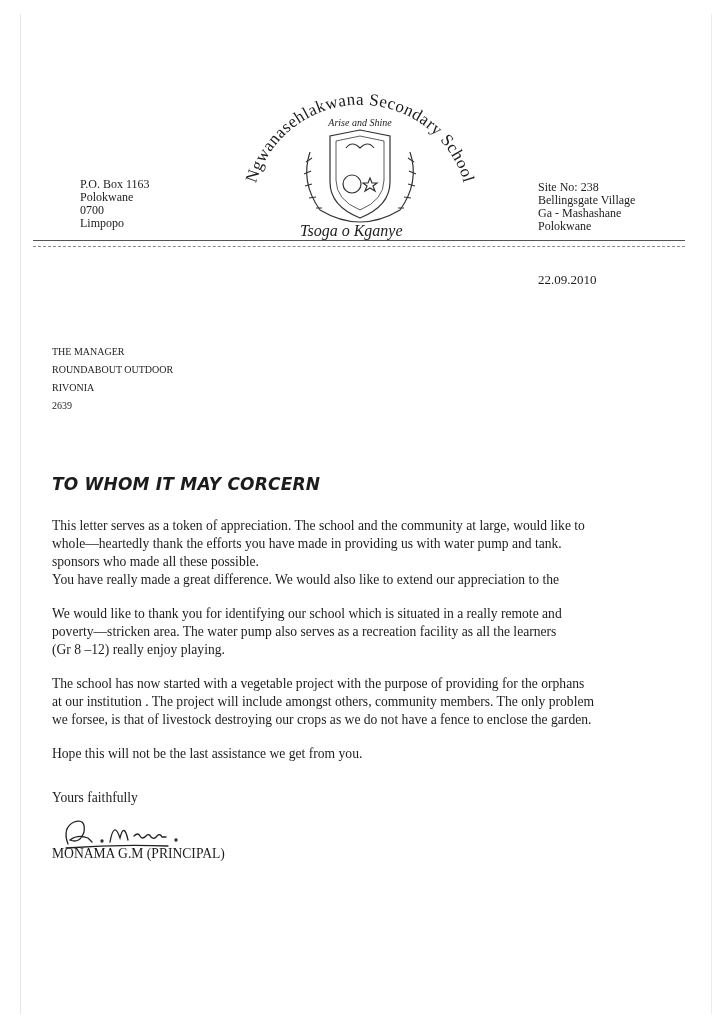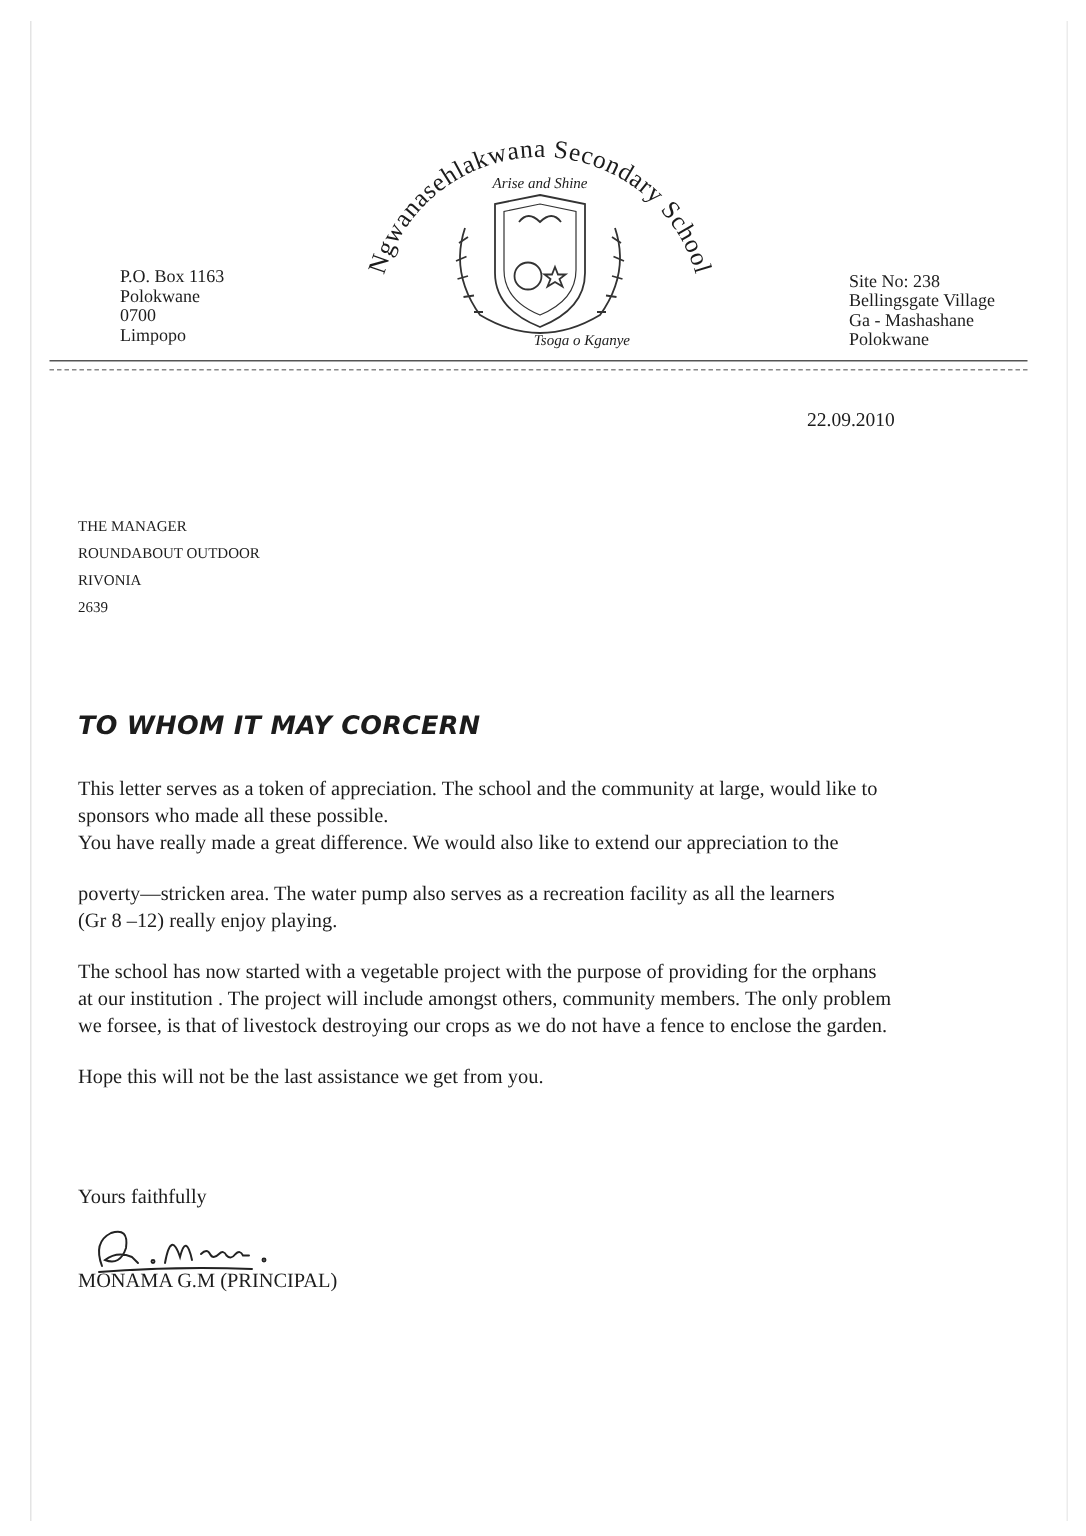--- a/index.html
+++ b/index.html
@@ -4,25 +4,25 @@
 <style>
   html, body { margin: 0; padding: 0; background: #ffffff; }
   body { width: 724px; height: 1024px; position: relative; overflow: hidden;
          font-family: "Liberation Serif", "DejaVu Serif", serif; color: #1c1c1c; }
   .page { position: absolute; left: 20px; top: 14px; width: 690px; height: 1000px;
           border-left: 1px solid #e4e4e4; border-right: 1px solid #ececec; }
   .crest-arc { position: absolute; left: 225px; top: 48px; width: 270px; height: 160px; }
   .motto-top { position: absolute; left: 310px; top: 104px; width: 100px; text-align: center;
                font-style: italic; font-size: 10px; margin-top: 13px; }
   .emblem { position: absolute; left: 290px; top: 122px; width: 140px; height: 106px; }
-  .motto-bottom { position: absolute; left: 300px; top: 222px; width: 120px; text-align: right;
-                  font-style: italic; font-size: 10px; }
+  .motto-bottom { position: absolute; left: 300px; top: 222px; width: 120px; text-align: left;
+                  font-style: italic; font-size: 16px; }
   .addr { position: absolute; font-size: 12px; line-height: 13px; }
   .addr-left { left: 80px; top: 178px; }
-  .addr-right { left: 538px; top: 181px; margin-left: 28px; }
+  .addr-right { left: 538px; top: 181px; }
   .rule1 { position: absolute; left: 33px; top: 240px; width: 652px; border-top: 1px solid #555; }
   .rule2 { position: absolute; left: 33px; top: 246px; width: 652px; border-top: 1px dashed #888; }
   .date { position: absolute; left: 538px; top: 272px; font-size: 13px; }
   .recipient { position: absolute; left: 52px; top: 343px; font-size: 10px; line-height: 18px; }
   .subject { position: absolute; left: 52px; top: 474px; font-family: "DejaVu Sans", sans-serif;
              font-weight: bold; font-size: 17px; letter-spacing: 0.2px; font-style: italic; }
   .body { position: absolute; left: 52px; top: 517px; width: 640px; font-size: 13.6px; line-height: 18px; }
   .body p { margin: 0 0 16px 0; }
   .body .line { display: block; white-space: nowrap; }
   .closing { position: absolute; left: 52px; top: 790px; font-size: 13.6px; }
@@ -86,24 +86,26 @@
   <div>ROUNDABOUT OUTDOOR</div>
   <div>RIVONIA</div>
   <div>2639</div>
 </div>
 
 <div class="subject">TO WHOM IT MAY CORCERN</div>
 
 <div class="body">
   <p>
     <span class="line">This letter serves as a token of appreciation. The school and the community at large, would like to</span>
+    <span class="line">whole—heartedly thank the efforts you have made in providing us with water  pump and tank.</span>
     <span class="line">sponsors who made all these possible.</span>
     <span class="line"> You have really made a great difference. We would also like to extend our appreciation to the</span>
   </p>
   <p>
+    <span class="line">We would like to thank you for identifying our school which is situated in a really remote and</span>
     <span class="line">poverty—stricken area. The water pump also serves as a recreation facility as all the learners</span>
     <span class="line">(Gr 8 –12) really enjoy playing.</span>
   </p>
   <p>
     <span class="line">The school has now started with a vegetable project with the purpose of providing for the orphans</span>
     <span class="line">at our institution . The project will include amongst others, community members. The only problem</span>
     <span class="line">we forsee, is that of livestock destroying our crops as we do not have a fence to enclose the garden.</span>
   </p>
   <p>
     <span class="line">Hope this will not be the last assistance we get from you.</span>

